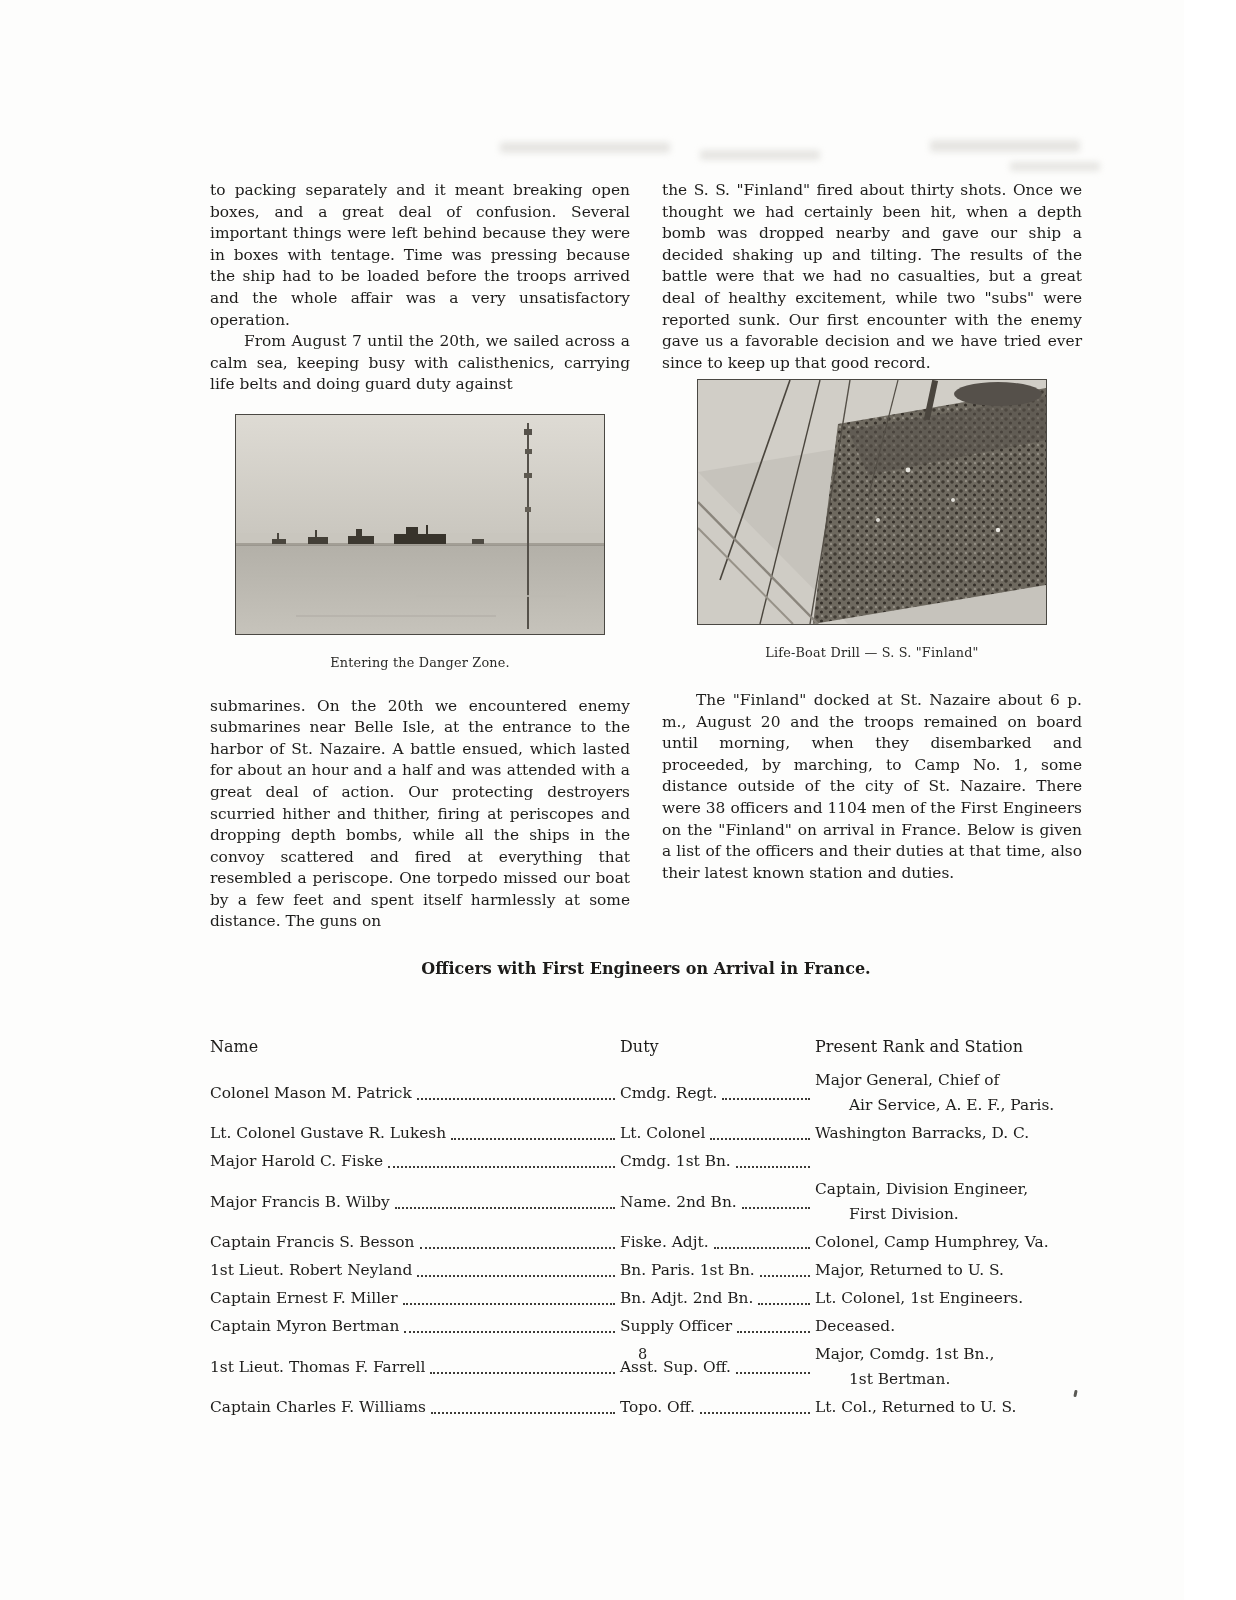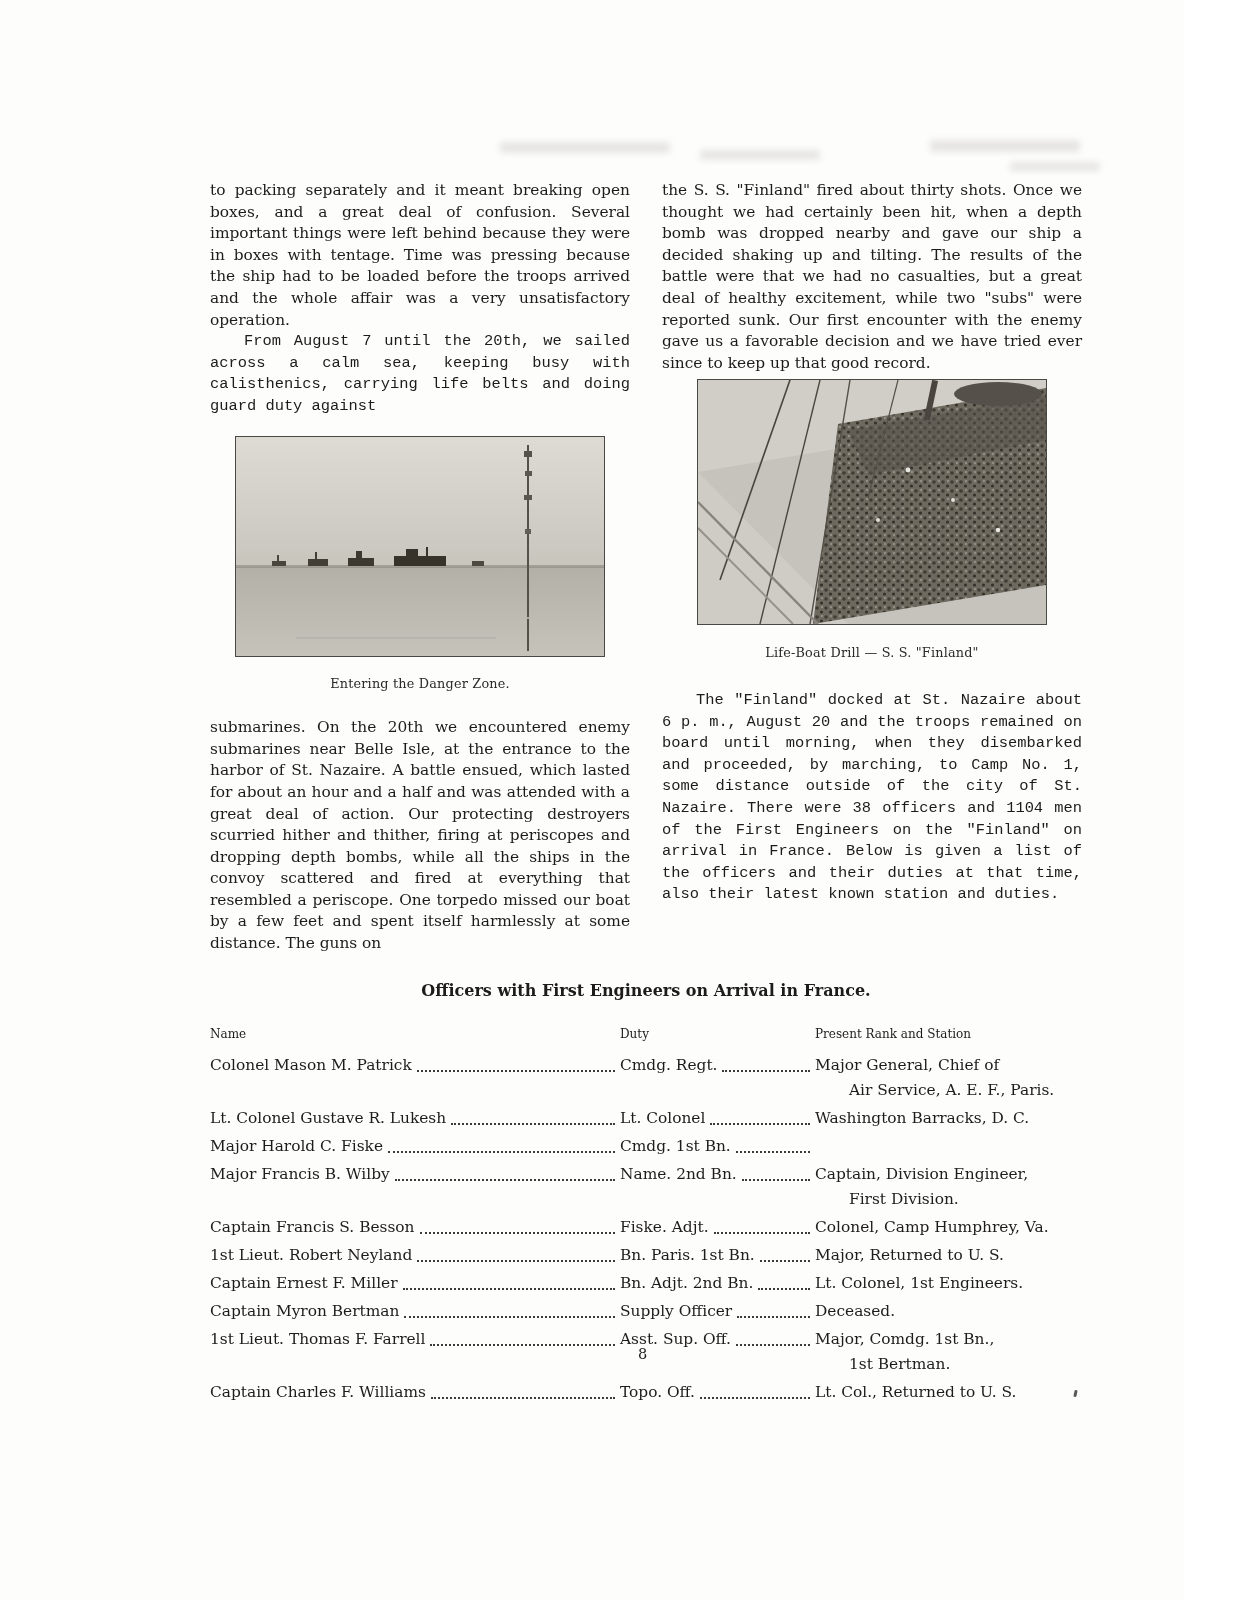--- a/index.html
+++ b/index.html
@@ -26,21 +26,21 @@
     width: 872px;
   }
   .cols { display: flex; gap: 32px; }
   .col {
     width: 420px;
     font-size: 15.4px;
     line-height: 21.6px;
     text-align: justify;
   }
   .col p { margin: 0; }
-  p.indent { text-indent: 34px; font-family: Liberation Mono, monospace; }
+  p.indent { text-indent: 34px; }
 
   figure { margin: 0; text-align: center; }
   .fig-left  { margin-top: 18px; margin-bottom: 26px; }
   .fig-right { margin-top: 5px;  margin-bottom: 30px; }
   .photo-frame {
     display: inline-block;
     border: 1px solid #4a4843;
     line-height: 0;
     background: #c9c6bf;
   }
@@ -54,31 +54,31 @@
 
   .table-section { margin-top: 26px; }
   .table-title {
     text-align: center;
     font-weight: bold;
     font-size: 16px;
     margin: 0 0 0 0;
   }
   .table-head {
     display: flex;
-    margin-top: 27px;
+    margin-top: 59px;
     margin-bottom: 12px;
-    font-size: 12px;
+    font-size: 16px;
   }
   .z-name { width: 410px; }
   .z-duty { width: 195px; }
   .z-station { flex: 1; }
 
   .trow {
     display: flex;
-    align-items: flex-start;
+    align-items: center;
     font-size: 15.4px;
     line-height: 25px;
     margin-top: 3px;
   }
   .cell-name { display: flex; width: 410px; height: 25px; }
   .cell-duty { display: flex; width: 195px; height: 25px; }
   .cell-name > span:first-child,
   .cell-duty > span:first-child { white-space: nowrap; }
   .dots {
     flex: 1;

